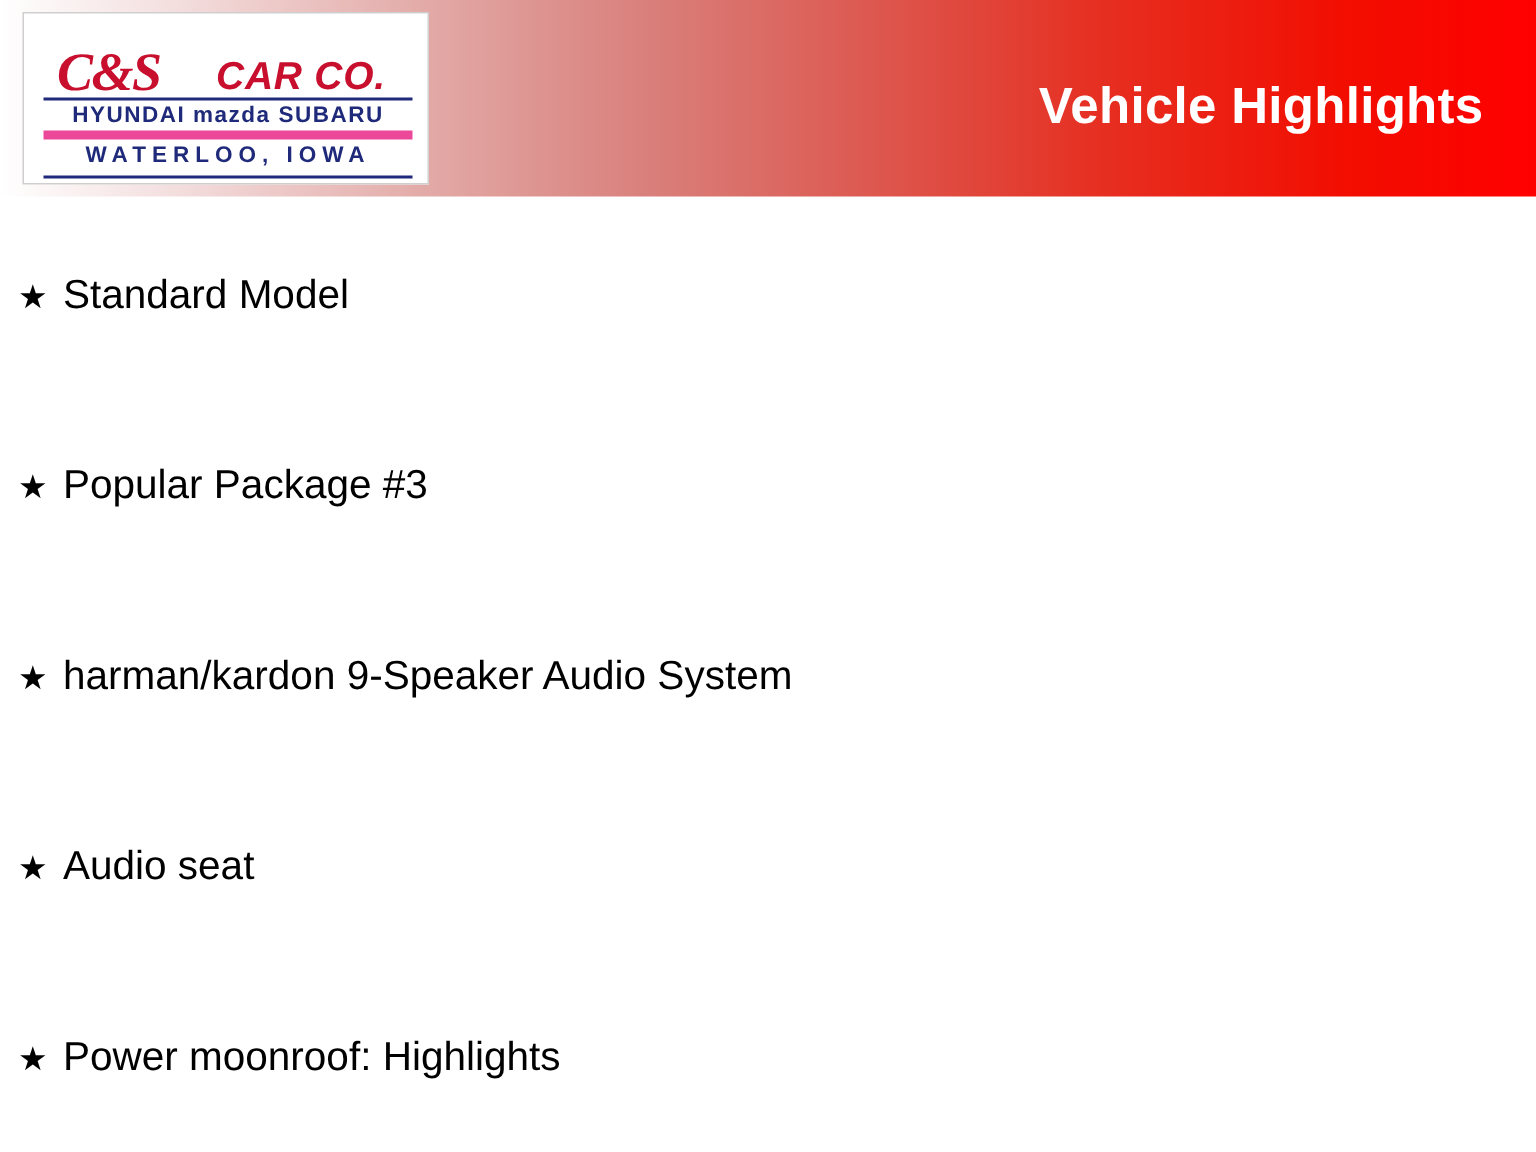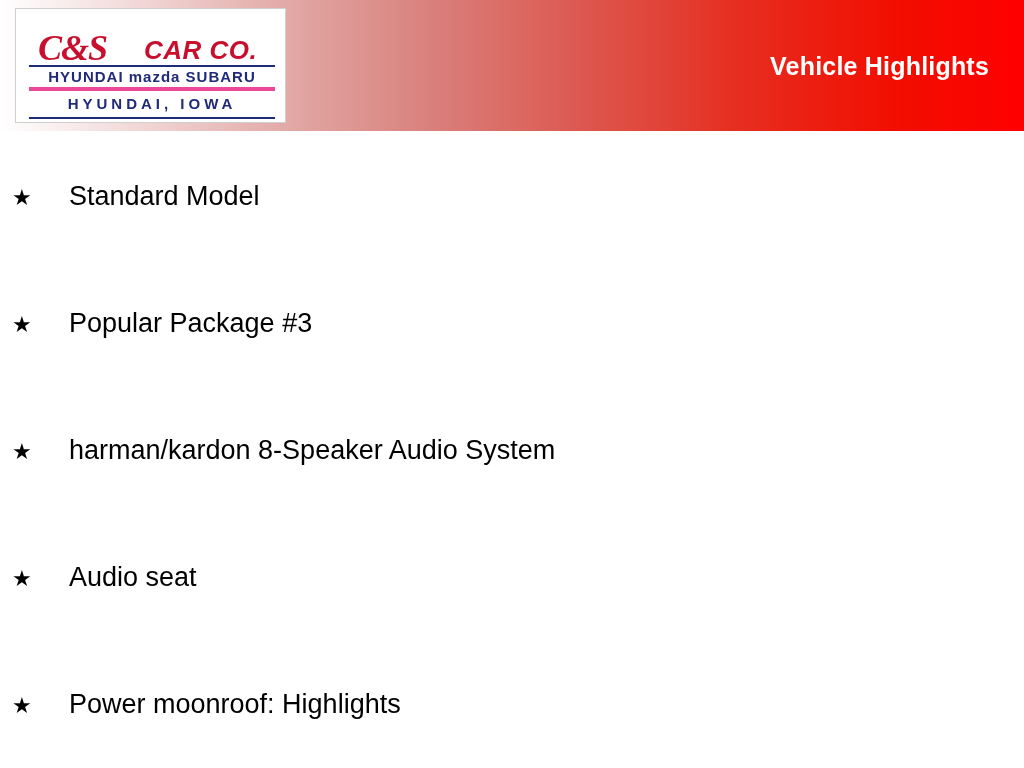--- a/index.html
+++ b/index.html
@@ -28,21 +28,21 @@
     width: 1024px;
     height: 131px;
     background: linear-gradient(to right, #ffffff 0%, #f3dcdc 12%, #e2a9a6 28%, #d9807c 42%, #dc5a52 56%, #e62e20 72%, #f20d00 88%, #ff0000 100%);
   }
 
   .header-title {
     position: absolute;
     right: 35px;
     top: 52px;
     color: #ffffff;
-    font-size: 25px;
+    font-size: 34px;
     font-weight: bold;
     letter-spacing: 0.2px;
     white-space: nowrap;
   }
 
   
   .logo {
     position: absolute;
     left: 15px;
     top: 8px;
@@ -86,21 +86,21 @@
     letter-spacing: 0.5px;
   }
 
   .logo-brands {
     position: absolute;
     left: 13px;
     top: 56px;
     width: 246px;
     height: 20px;
     border-top: 2px solid #1f2a7a;
-    border-bottom: 4px solid #ec4899;
+    border-bottom: 6px solid #ec4899;
     color: #1f2a7a;
     font-family: "Liberation Sans", sans-serif;
     font-size: 15px;
     font-weight: bold;
     letter-spacing: 1px;
     text-align: center;
     line-height: 20px;
     box-sizing: content-box;
   }
 
@@ -149,58 +149,57 @@
     font-size: 22px;
     line-height: 40px;
     text-align: left;
   }
 
   .bullet-text {
     color: #000000;
     font-size: 27px;
     line-height: 40px;
     white-space: nowrap;
-    margin-left: 27px;
   }
 </style>
 </head>
 <body>
 
 <div class="page">
 
   <div class="header">
 
     <div class="logo">
       <div class="logo-line1">
         <span class="logo-cs">C&amp;S</span>
         <span class="logo-carco">CAR CO.</span>
       </div>
       <div class="logo-brands">HYUNDAI  mazda  SUBARU</div>
-      <div class="logo-city">HYUNDAI, IOWA</div>
+      <div class="logo-city">WATERLOO, IOWA</div>
       <div class="logo-rule"></div>
     </div>
 
     <div class="header-title">Vehicle Highlights</div>
   </div>
 
   <div class="highlights">
 
     <div class="bullet-row" style="top:45px;">
       <span class="bullet-star">★</span>
       <span class="bullet-text">Standard Model</span>
     </div>
 
     <div class="bullet-row" style="top:172px;">
       <span class="bullet-star">★</span>
       <span class="bullet-text">Popular Package #3</span>
     </div>
 
     <div class="bullet-row" style="top:299px;">
       <span class="bullet-star">★</span>
-      <span class="bullet-text">harman/kardon 8-Speaker Audio System</span>
+      <span class="bullet-text">harman/kardon 9-Speaker Audio System</span>
     </div>
 
     <div class="bullet-row" style="top:426px;">
       <span class="bullet-star">★</span>
       <span class="bullet-text">Audio seat</span>
     </div>
 
     <div class="bullet-row" style="top:553px;">
       <span class="bullet-star">★</span>
       <span class="bullet-text">Power moonroof: Highlights</span>

